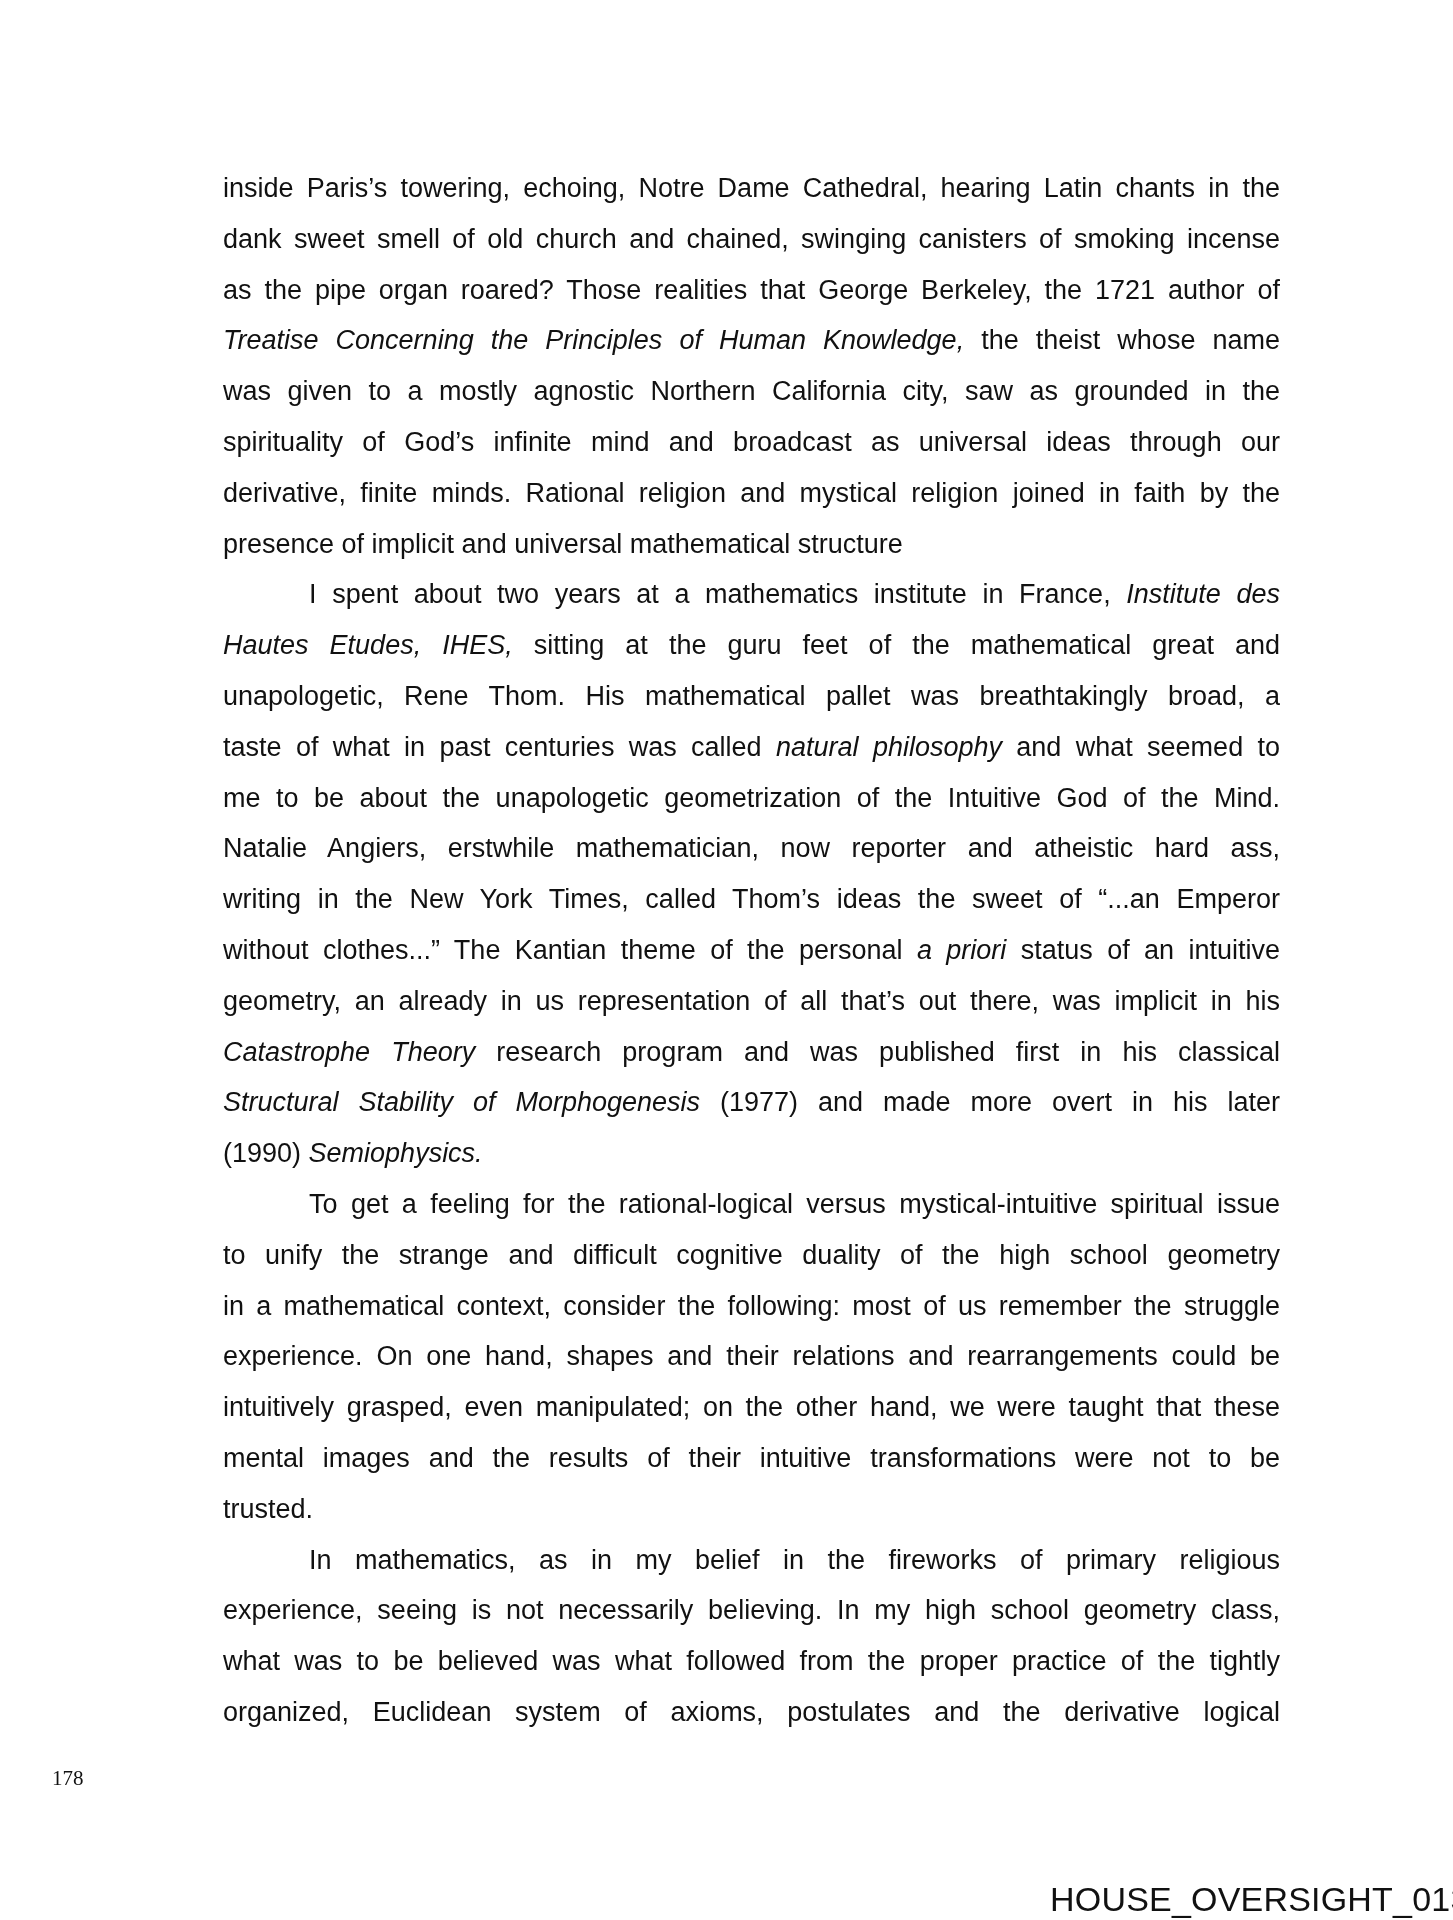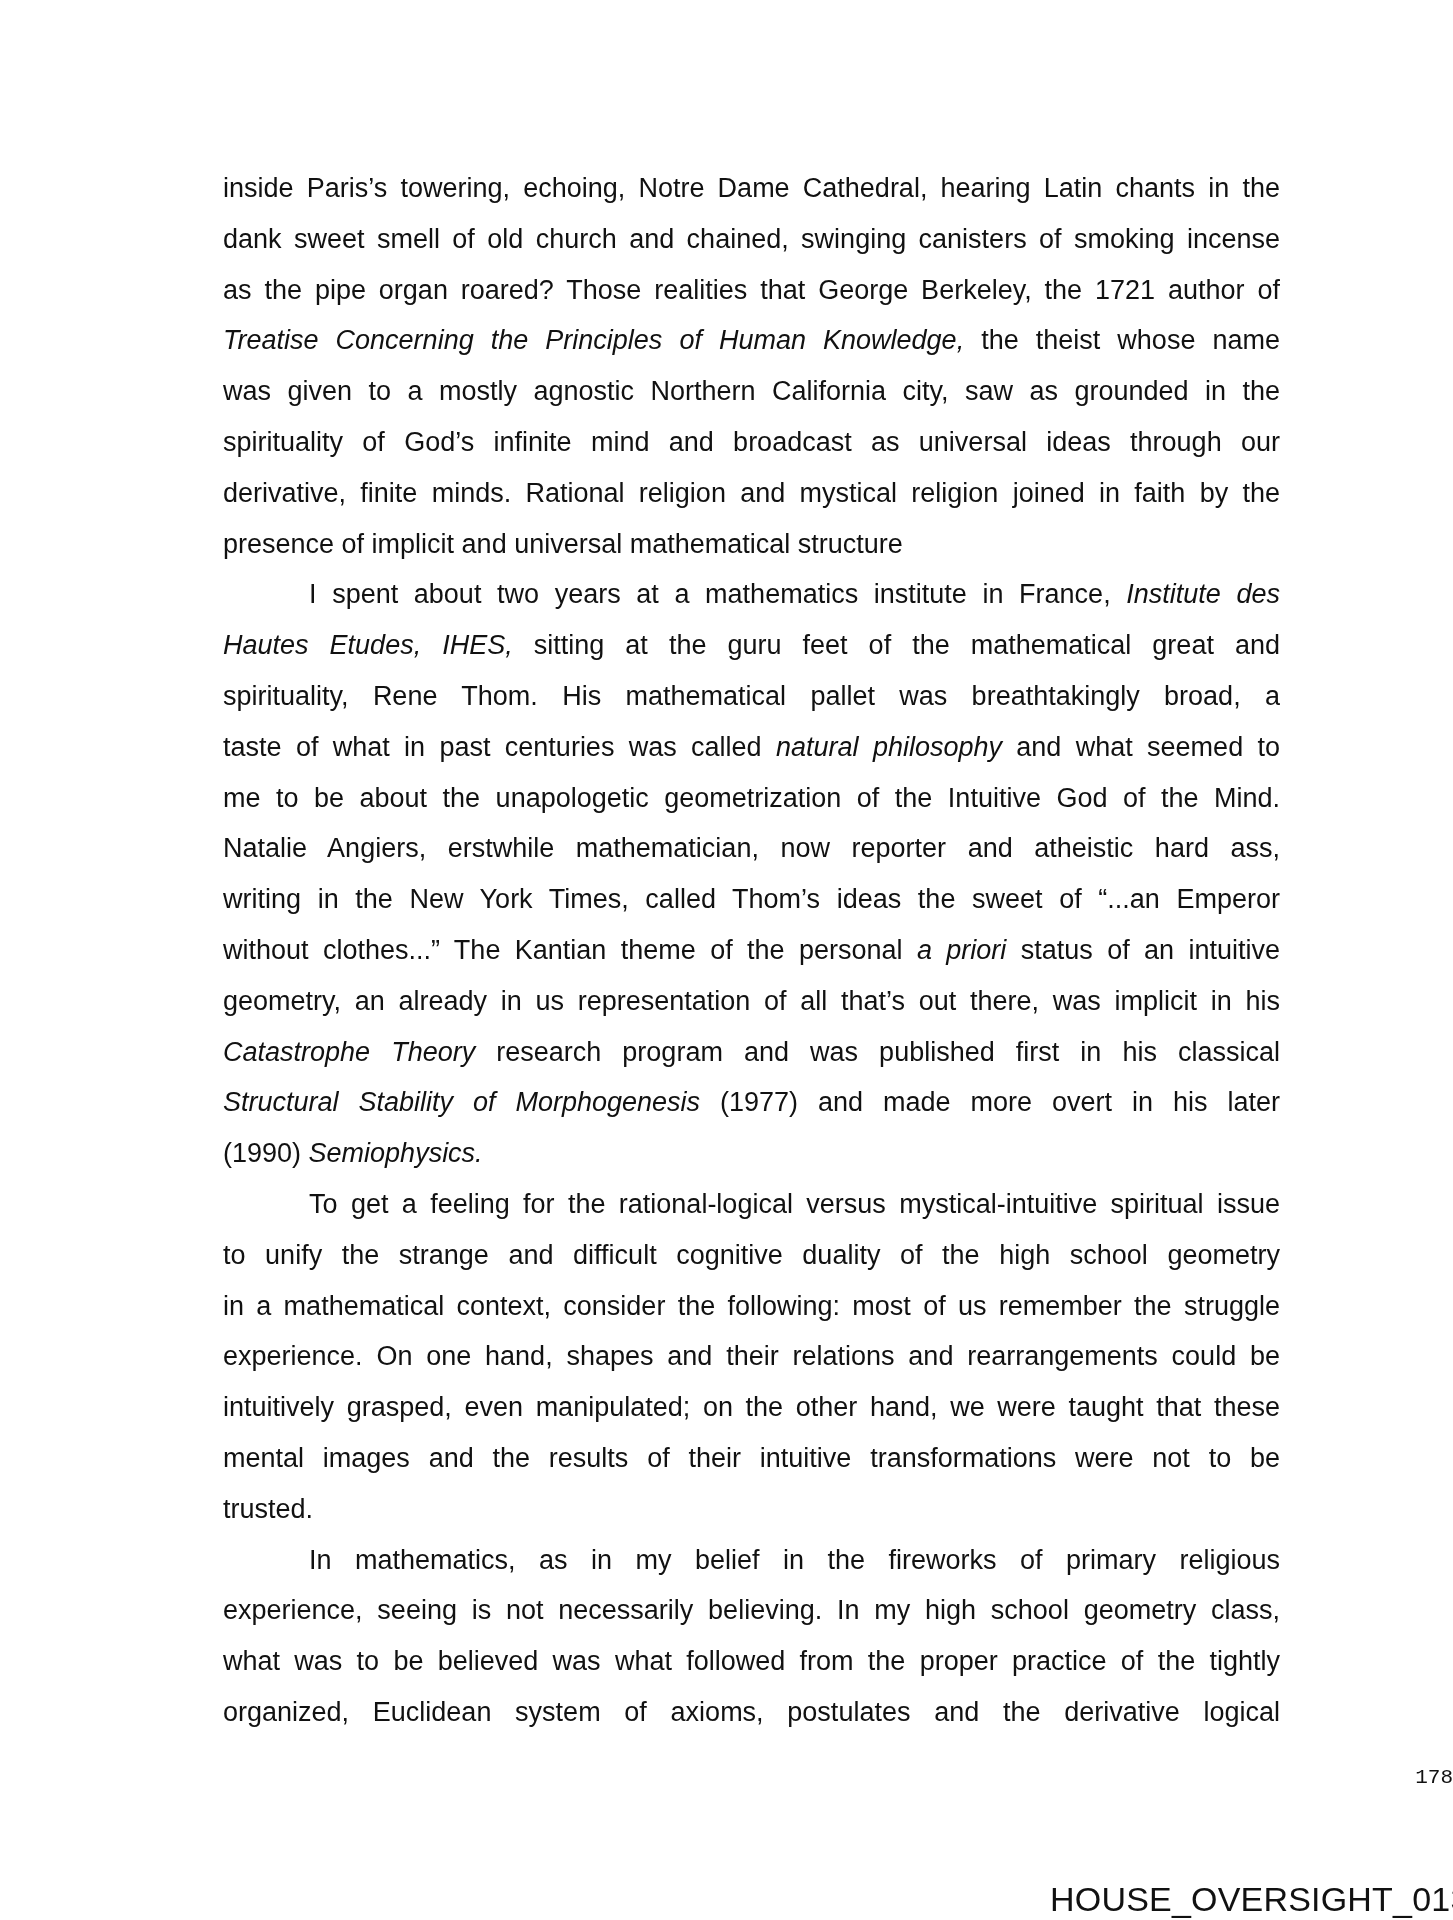--- a/index.html
+++ b/index.html
@@ -8,22 +8,22 @@
   .text-block {
     position: absolute; left: 223px; top: 163px; width: 1057px;
     font-family: "Liberation Sans", sans-serif; font-size: 27px; line-height: 50.8px;
     color: #111111;
   }
   .line { display: block; white-space: nowrap; height: 50.8px; text-align: justify; text-align-last: justify; white-space: normal; overflow: hidden; }
   .line.last { text-align: right; text-align-last: left; }
   .line.indent { text-indent: 86px; }
   .it { font-style: italic; }
   .page-number {
-    position: absolute; left: 0; width: 1453px; top: 1766px; text-align: right;
-    font-family: Liberation Mono, monospace; font-size: 21px; color: #111; margin-left: 52px; width: 1401px;
+    position: absolute; left: 0; width: 1453px; top: 1766px; text-align: left;
+    font-family: Liberation Serif, serif; font-size: 21px; color: #111; margin-left: 52px; width: 1401px;
   }
   .bates {
     position: absolute; left: 1050px; top: 1880px;
     font-family: "Liberation Sans", sans-serif; font-size: 34px; color: #111; letter-spacing: 0.2px;
   }
 </style>
 </head>
 <body>
 
 <div class="page">
@@ -34,21 +34,21 @@
         <div class="line"><span>as the pipe organ roared? Those realities that George Berkeley, the 1721 author of</span></div>
         <div class="line"><span class="it">Treatise Concerning the Principles of Human Knowledge,</span><span> the theist whose name</span></div>
         <div class="line"><span>was given to a mostly agnostic Northern California city, saw as grounded in the</span></div>
         <div class="line"><span>spirituality of God’s infinite mind and broadcast as universal ideas through our</span></div>
         <div class="line"><span>derivative, finite minds. Rational religion and mystical religion joined in faith by the</span></div>
         <div class="line last"><span>presence of implicit and universal mathematical structure</span></div>
       </div>
       <div>
         <div class="line indent"><span>I spent about two years at a mathematics institute in France, </span><span class="it">Institute des</span></div>
         <div class="line"><span class="it">Hautes Etudes, IHES,</span><span> sitting at the guru feet of the mathematical great and</span></div>
-        <div class="line"><span>spirituality, Rene Thom. His mathematical pallet was breathtakingly broad, a</span></div>
+        <div class="line"><span>unapologetic, Rene Thom. His mathematical pallet was breathtakingly broad, a</span></div>
         <div class="line"><span>taste of what in past centuries was called </span><span class="it">natural philosophy</span><span> and what seemed to</span></div>
         <div class="line"><span>me to be about the unapologetic geometrization of the Intuitive God of the Mind.</span></div>
         <div class="line"><span>Natalie Angiers, erstwhile mathematician, now reporter and atheistic hard ass,</span></div>
         <div class="line"><span>writing in the New York Times, called Thom’s ideas the sweet of “...an Emperor</span></div>
         <div class="line"><span>without clothes...” The Kantian theme of the personal </span><span class="it">a priori</span><span> status of an intuitive</span></div>
         <div class="line"><span>geometry, an already in us representation of all that’s out there, was implicit in his</span></div>
         <div class="line"><span class="it">Catastrophe Theory</span><span> research program and was published first in his classical</span></div>
         <div class="line"><span class="it">Structural Stability of Morphogenesis</span><span> (1977) and made more overt in his later</span></div>
         <div class="line last"><span>(1990) </span><span class="it">Semiophysics.</span></div>
       </div>

